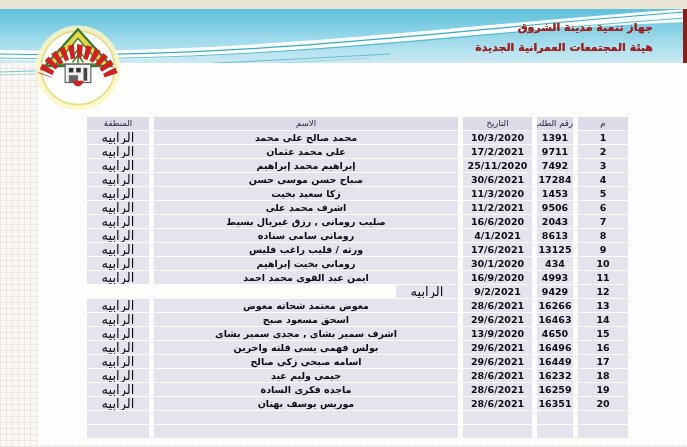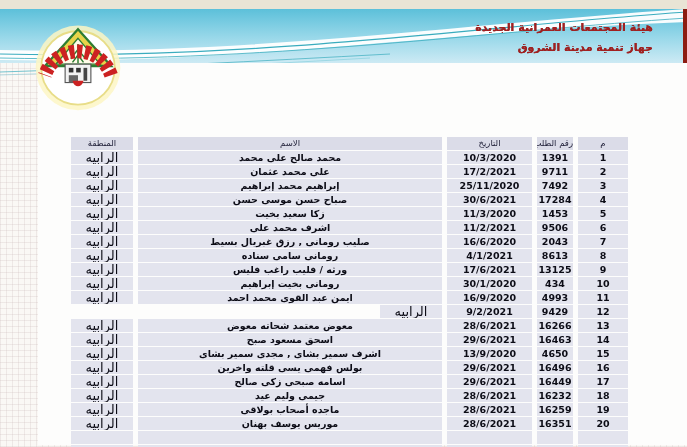--- a/index.html
+++ b/index.html
@@ -20,24 +20,24 @@
        color:#a32020;font-weight:bold;font-size:11px;line-height:20px;
        text-shadow:0 0 .6px #7a1515;}
   .title{position:absolute;top:69px;left:60px;width:567px;direction:rtl;text-align:center;
        color:#12122a;font-weight:bold;}
   .title .t1{font-size:15px;line-height:20px;}
   .title .t2{font-size:14.5px;line-height:21px;}
   .tbl{position:absolute;top:117px;right:59px;width:586px;direction:rtl;}
   .trow{display:flex;gap:5px;margin-bottom:1px;}
   .cell{height:13px;line-height:13px;background:#e3e4ee;color:#0c0c16;
         text-align:center;overflow:hidden;white-space:nowrap;}
-  .hrow .cell{background:#dbdce8;color:#25253d;font-size:8.5px;font-weight:normal;margin-top:20px;}
+  .hrow .cell{background:#dbdce8;color:#25253d;font-size:8.5px;font-weight:normal;}
   .c-serial{width:50px;font-weight:bold;font-size:9.5px;}
   .c-req{width:36px;font-weight:bold;font-size:9.5px;}
-  .c-date{width:85px;font-weight:bold;font-size:9.5px;direction:ltr;}
+  .c-date{width:69px;font-weight:bold;font-size:9.5px;direction:ltr;}
   .c-name{width:304px;font-weight:bold;font-size:9.5px;}
   .c-region{width:62px;font-size:13px;}
 </style>
 </head>
 <body>
 
 <div class="page">
 
   <div class="top-strip"></div>
 
@@ -69,22 +69,22 @@
     <rect x="36" y="48" width="28" height="20" fill="#f2f2f2" stroke="#555" stroke-width="1.2"></rect>
     <rect x="40" y="52" width="5" height="5" fill="#333"></rect>
     <rect x="48" y="52" width="5" height="5" fill="#333"></rect>
     <rect x="56" y="52" width="4" height="14" fill="#444"></rect>
     <rect x="40" y="60" width="10" height="8" fill="#666"></rect>
     <path d="M14,60 A38,38 0 0,0 86,60" fill="none" stroke="#cc2222" stroke-width="15" stroke-dasharray="5.5,3" transform="rotate(180 50 60)"></path>
     <path d="M44,66 C46,74 54,74 56,66" fill="#cc2222"></path>
   </svg>
 
   <div class="org">
+    <div>جهاز تنمية مدينة الشروق</div>
     <div>هيئة المجتمعات العمرانية الجديدة</div>
-    <div>جهاز تنمية مدينة الشروق</div>
   </div>
 
 
   <div class="tbl">
     <div class="trow hrow">
       <div class="cell c-serial">م</div>
       <div class="cell c-req">رقم الطلب</div>
       <div class="cell c-date">التاريخ</div>
       <div class="cell c-name">الاسم</div>
       <div class="cell c-region">المنطقة</div>
@@ -230,21 +230,21 @@
       <div class="cell c-req">16232</div>
       <div class="cell c-date">28/6/2021</div>
       <div class="cell c-name">جيمى وليم عيد</div>
       <div class="cell c-region">الرابيه</div>
     </div>
 
     <div class="trow">
       <div class="cell c-serial">19</div>
       <div class="cell c-req">16259</div>
       <div class="cell c-date">28/6/2021</div>
-      <div class="cell c-name">ماجده أصحاب بولاقى</div>
+      <div class="cell c-name">ماجده فكرى السادة</div>
       <div class="cell c-region">الرابيه</div>
     </div>
 
     <div class="trow">
       <div class="cell c-serial">20</div>
       <div class="cell c-req">16351</div>
       <div class="cell c-date">28/6/2021</div>
       <div class="cell c-name">موريس يوسف بهنان</div>
       <div class="cell c-region">الرابيه</div>
     </div>

